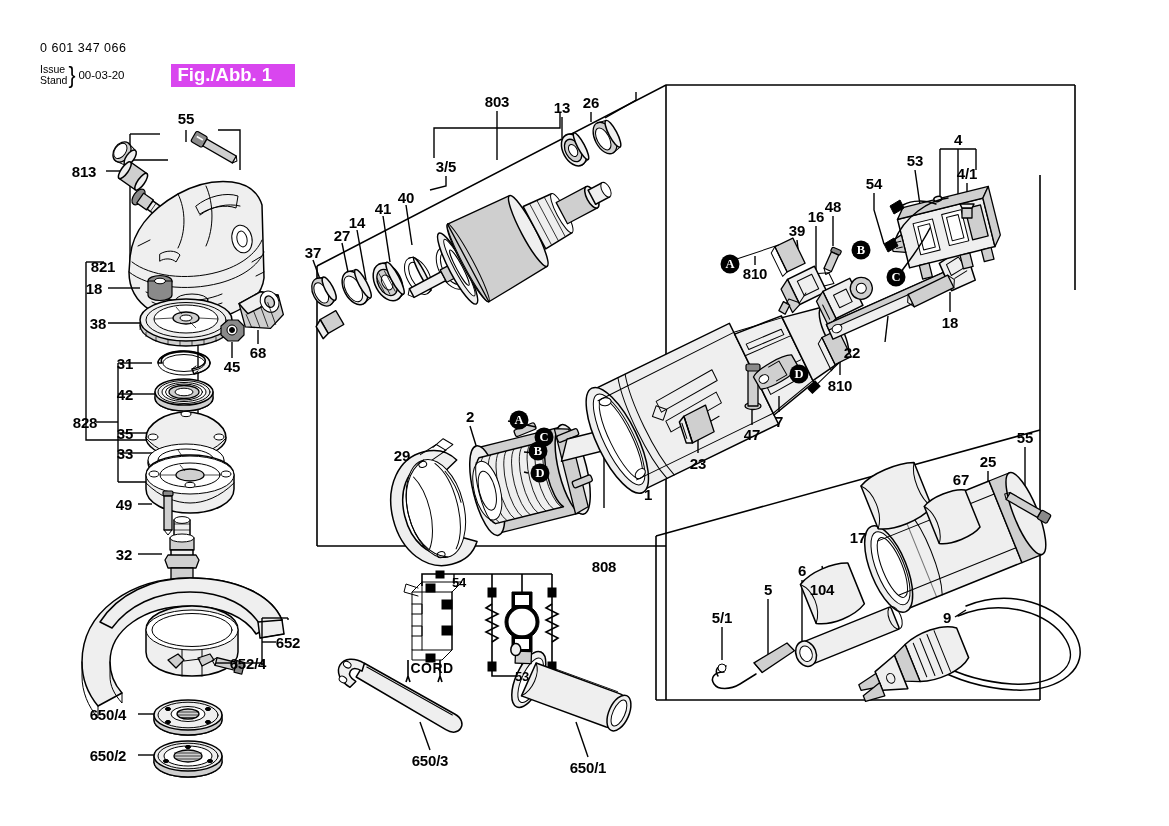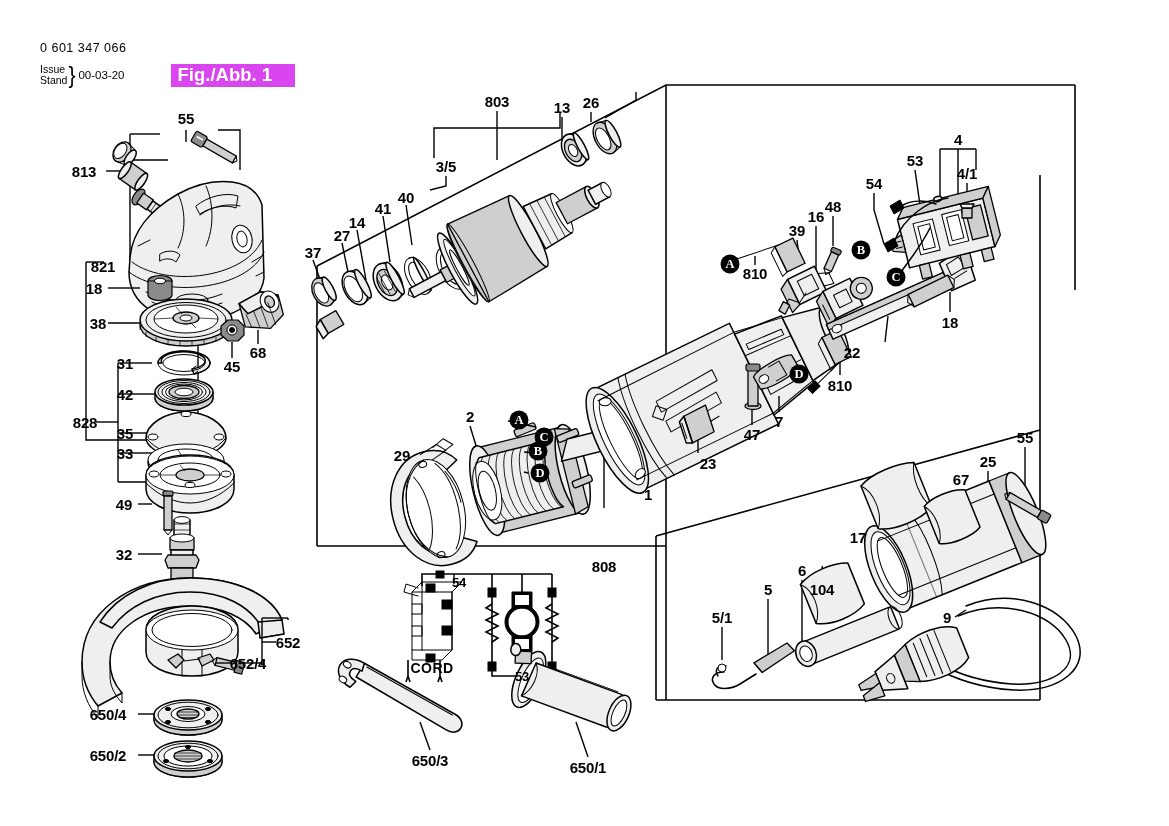--- a/index.html
+++ b/index.html
@@ -951,21 +951,21 @@
       <div class="lbl" style="left: 383px; top: 208px;">41</div>
       <div class="lbl" style="left: 406px; top: 197px;">40</div>
       <div class="lbl" style="left: 446px; top: 166px;">3/5</div>
       <div class="lbl" style="left: 497px; top: 101px;">803</div>
       <div class="lbl" style="left: 562px; top: 107px;">13</div>
       <div class="lbl" style="left: 591px; top: 102px;">26</div>
       <div class="lbl" style="left: 402px; top: 455px;">29</div>
       <div class="lbl" style="left: 470px; top: 416px;">2</div>
       <div class="lbl" style="left: 604px; top: 518px; margin-top: 48px;">808</div>
       <div class="lbl" style="left: 648px; top: 494px;">1</div>
-      <div class="lbl" style="left: 698px; top: 463px; margin-left: 10px;">23</div>
+      <div class="lbl" style="left: 698px; top: 463px;">23</div>
       <div class="lbl" style="left: 752px; top: 434px;">47</div>
       <div class="lbl" style="left: 779px; top: 421px;">7</div>
       <div class="lbl" style="left: 755px; top: 273px;">810</div>
       <div class="lbl" style="left: 797px; top: 230px;">39</div>
       <div class="lbl" style="left: 816px; top: 216px;">16</div>
       <div class="lbl" style="left: 833px; top: 206px;">48</div>
       <div class="lbl" style="left: 840px; top: 385px;">810</div>
       <div class="lbl" style="left: 852px; top: 352px;">22</div>
       <div class="lbl" style="left: 950px; top: 322px;">18</div>
       <div class="lbl" style="left: 874px; top: 183px;">54</div>

